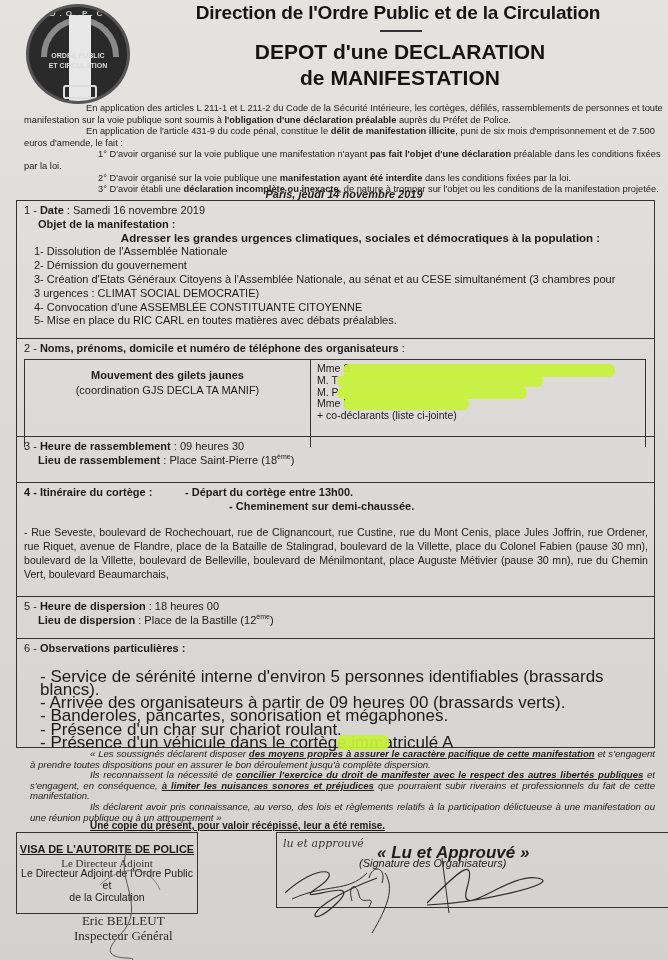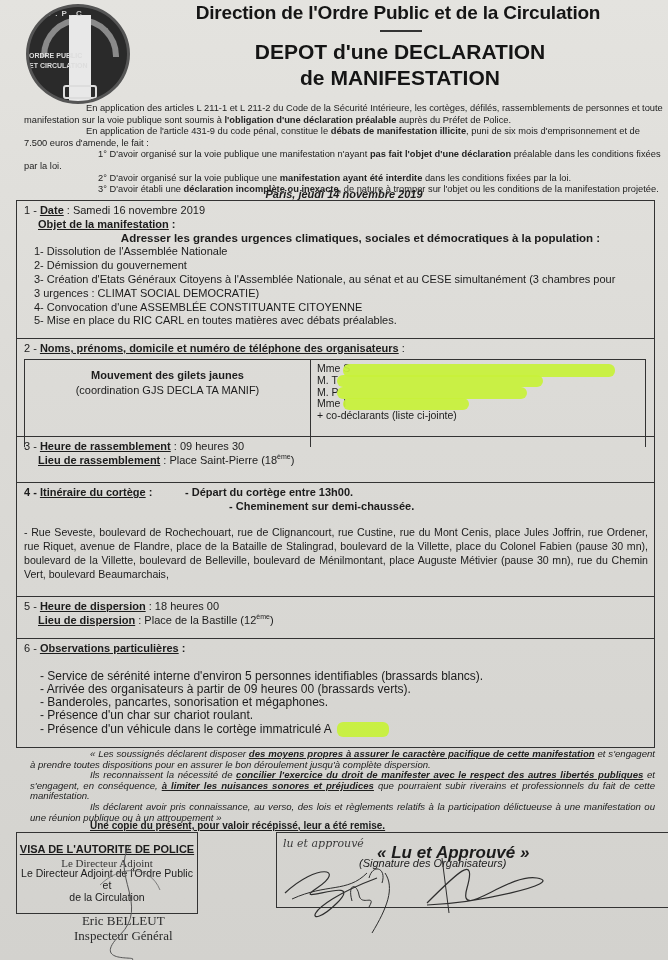--- a/index.html
+++ b/index.html
@@ -21,21 +21,21 @@
     overflow: hidden;
   }
   .logo .band {
     position: absolute; left: 40px; top: 8px; width: 22px; height: 86px; background: #e8e8e8;
   }
   .logo .ring {
     position: absolute; left: 12px; top: 10px; width: 78px; height: 40px;
     border: 6px solid #8a8a8a; border-bottom: none; border-radius: 40px 40px 0 0;
   }
   .logo .txt {
-    position: absolute; left: 0; width: 100%; text-align: left;
+    position: absolute; left: 0; width: 100%; text-align: center;
     color: #ddd; font-size: 7px; font-weight: bold; line-height: 9px;
   }
   .logo .t1 { top: 2px; font-size: 8px; letter-spacing: 4px; color:#cfcfcf; }
   .logo .t2 { top: 44px; }
   .logo .t3 { top: 54px; }
   .logo .emblem {
     position: absolute; left: 34px; top: 78px; width: 34px; height: 14px;
     border: 2px solid #ddd; border-radius: 3px;
   }
   .title1 {
@@ -61,21 +61,21 @@
   .place-date {
     position: absolute; left: 24px; top: 188px; width: 640px; text-align: center;
     font-size: 11px; font-weight: bold; font-style: italic; padding-left: 0;
   }
   
   .frame {
     position: absolute; left: 16px; top: 200px; width: 639px; height: 548px;
     border: 1.5px solid #333;
   }
   .section { position: absolute; left: 0; width: 100%; border-bottom: 1.5px solid #333; padding: 3px 7px; font-size: 11px; line-height: 13.8px; }
-  .u { text-decoration: underline; font-weight: bold; margin-top: 32px; }
+  .u { font-weight: bold; margin-top: 32px; }
   .b { font-weight: bold; }
   .s1 { top: 0; height: 138px; }
   .s1 .obj { padding-left: 14px; }
   .s1 .headline { text-align: center; font-weight: bold; font-size: 11.5px; padding-left: 50px; }
   .s1 .item { padding-left: 10px; }
   .s2 { top: 138px; height: 98px; }
   .orgtable {
     position: absolute; left: 7px; top: 20px; width: 622px; height: 88px;
     border: 1.5px solid #333; border-bottom: none;
   }
@@ -84,21 +84,21 @@
   .redact { position: absolute; background: #c8f23a; opacity: 0.93; border-radius: 6px; filter: blur(0.6px); }
   .s3 { top: 236px; height: 46px; }
   .s3 .l2, .s5 .l2 { padding-left: 14px; }
   sup { font-size: 7px; vertical-align: super; line-height: 0; }
   .s4 { top: 282px; height: 114px; }
   .s4 .dep { position: absolute; left: 160px; top: 3px; font-weight: bold; margin-left: 8px; }
   .s4 .dep2 { position: absolute; left: 164px; top: 17px; font-weight: bold; margin-left: 48px; }
   .s4 .route { position: absolute; left: 7px; top: 42px; width: 624px; text-align: justify; font-size: 10.6px; line-height: 14px; }
   .s5 { top: 396px; height: 42px; }
   .s6 { top: 438px; height: 110px; border-bottom: none; }
-  .s6 ul { list-style: none; padding-left: 16px; margin-top: 14px; font-size: 12px; line-height: 13.2px; }
+  .s6 ul { list-style: none; padding-left: 16px; margin-top: 14px; font-size: 17px; line-height: 13.2px; }
   
   .decl {
     position: absolute; left: 30px; top: 749px; width: 625px;
     font-size: 9.6px; line-height: 10.6px; font-style: italic; text-align: justify; color: #202020;
   }
   .decl .ind { text-indent: 60px; }
   .decl .ub { font-weight: bold; text-decoration: underline; }
   .copy { position: absolute; left: 90px; top: 820px; font-size: 10px; font-weight: bold; text-decoration: underline; }
   
   .visa {
@@ -133,21 +133,21 @@
     <div class="emblem"></div>
   </div>
 
   <div class="title1">Direction de l'Ordre Public et de la Circulation</div>
   <div class="rule"></div>
   <div class="title2">DEPOT d'une DECLARATION</div>
   <div class="title3">de MANIFESTATION</div>
 
   <div class="pre">
     <p class="ind"><span>En application des articles L 211-1 et L 211-2 du Code de la Sécurité Intérieure, les cortèges, défilés, rassemblements de personnes et toute manifestation sur la voie publique sont soumis à </span><b>l'obligation d'une déclaration préalable</b><span> auprès du Préfet de Police.</span></p>
-    <p class="ind"><span>En application de l'article 431-9 du code pénal, constitue le </span><b>débats de manifestation illicite</b><span>, puni de six mois d'emprisonnement et de 7.500 euros d'amende, le fait :</span></p>
+    <p class="ind"><span>En application de l'article 431-9 du code pénal, constitue le </span><b>délit de manifestation illicite</b><span>, puni de six mois d'emprisonnement et de 7.500 euros d'amende, le fait :</span></p>
     <p class="ind" style="text-indent:74px"><span>1° D'avoir organisé sur la voie publique une manifestation n'ayant </span><b>pas fait l'objet d'une déclaration</b><span> préalable dans les conditions fixées par la loi.</span></p>
     <p class="ind2" style="padding-left:74px"><span>2° D'avoir organisé sur la voie publique une </span><b>manifestation ayant été interdite</b><span> dans les conditions fixées par la loi.</span></p>
     <p class="ind2" style="padding-left:74px"><span>3° D'avoir établi une </span><b>déclaration incomplète ou inexacte,</b><span> de nature à tromper sur l'objet ou les conditions de la manifestation projetée.</span></p>
   </div>
   <div class="place-date">Paris, jeudi 14 novembre 2019</div>
 
   <div class="frame">
 
     <div class="section s1">
       <div><span>1 - </span><span class="u" style="font-weight:bold">Date</span><span> : Samedi 16 novembre 2019</span></div>

